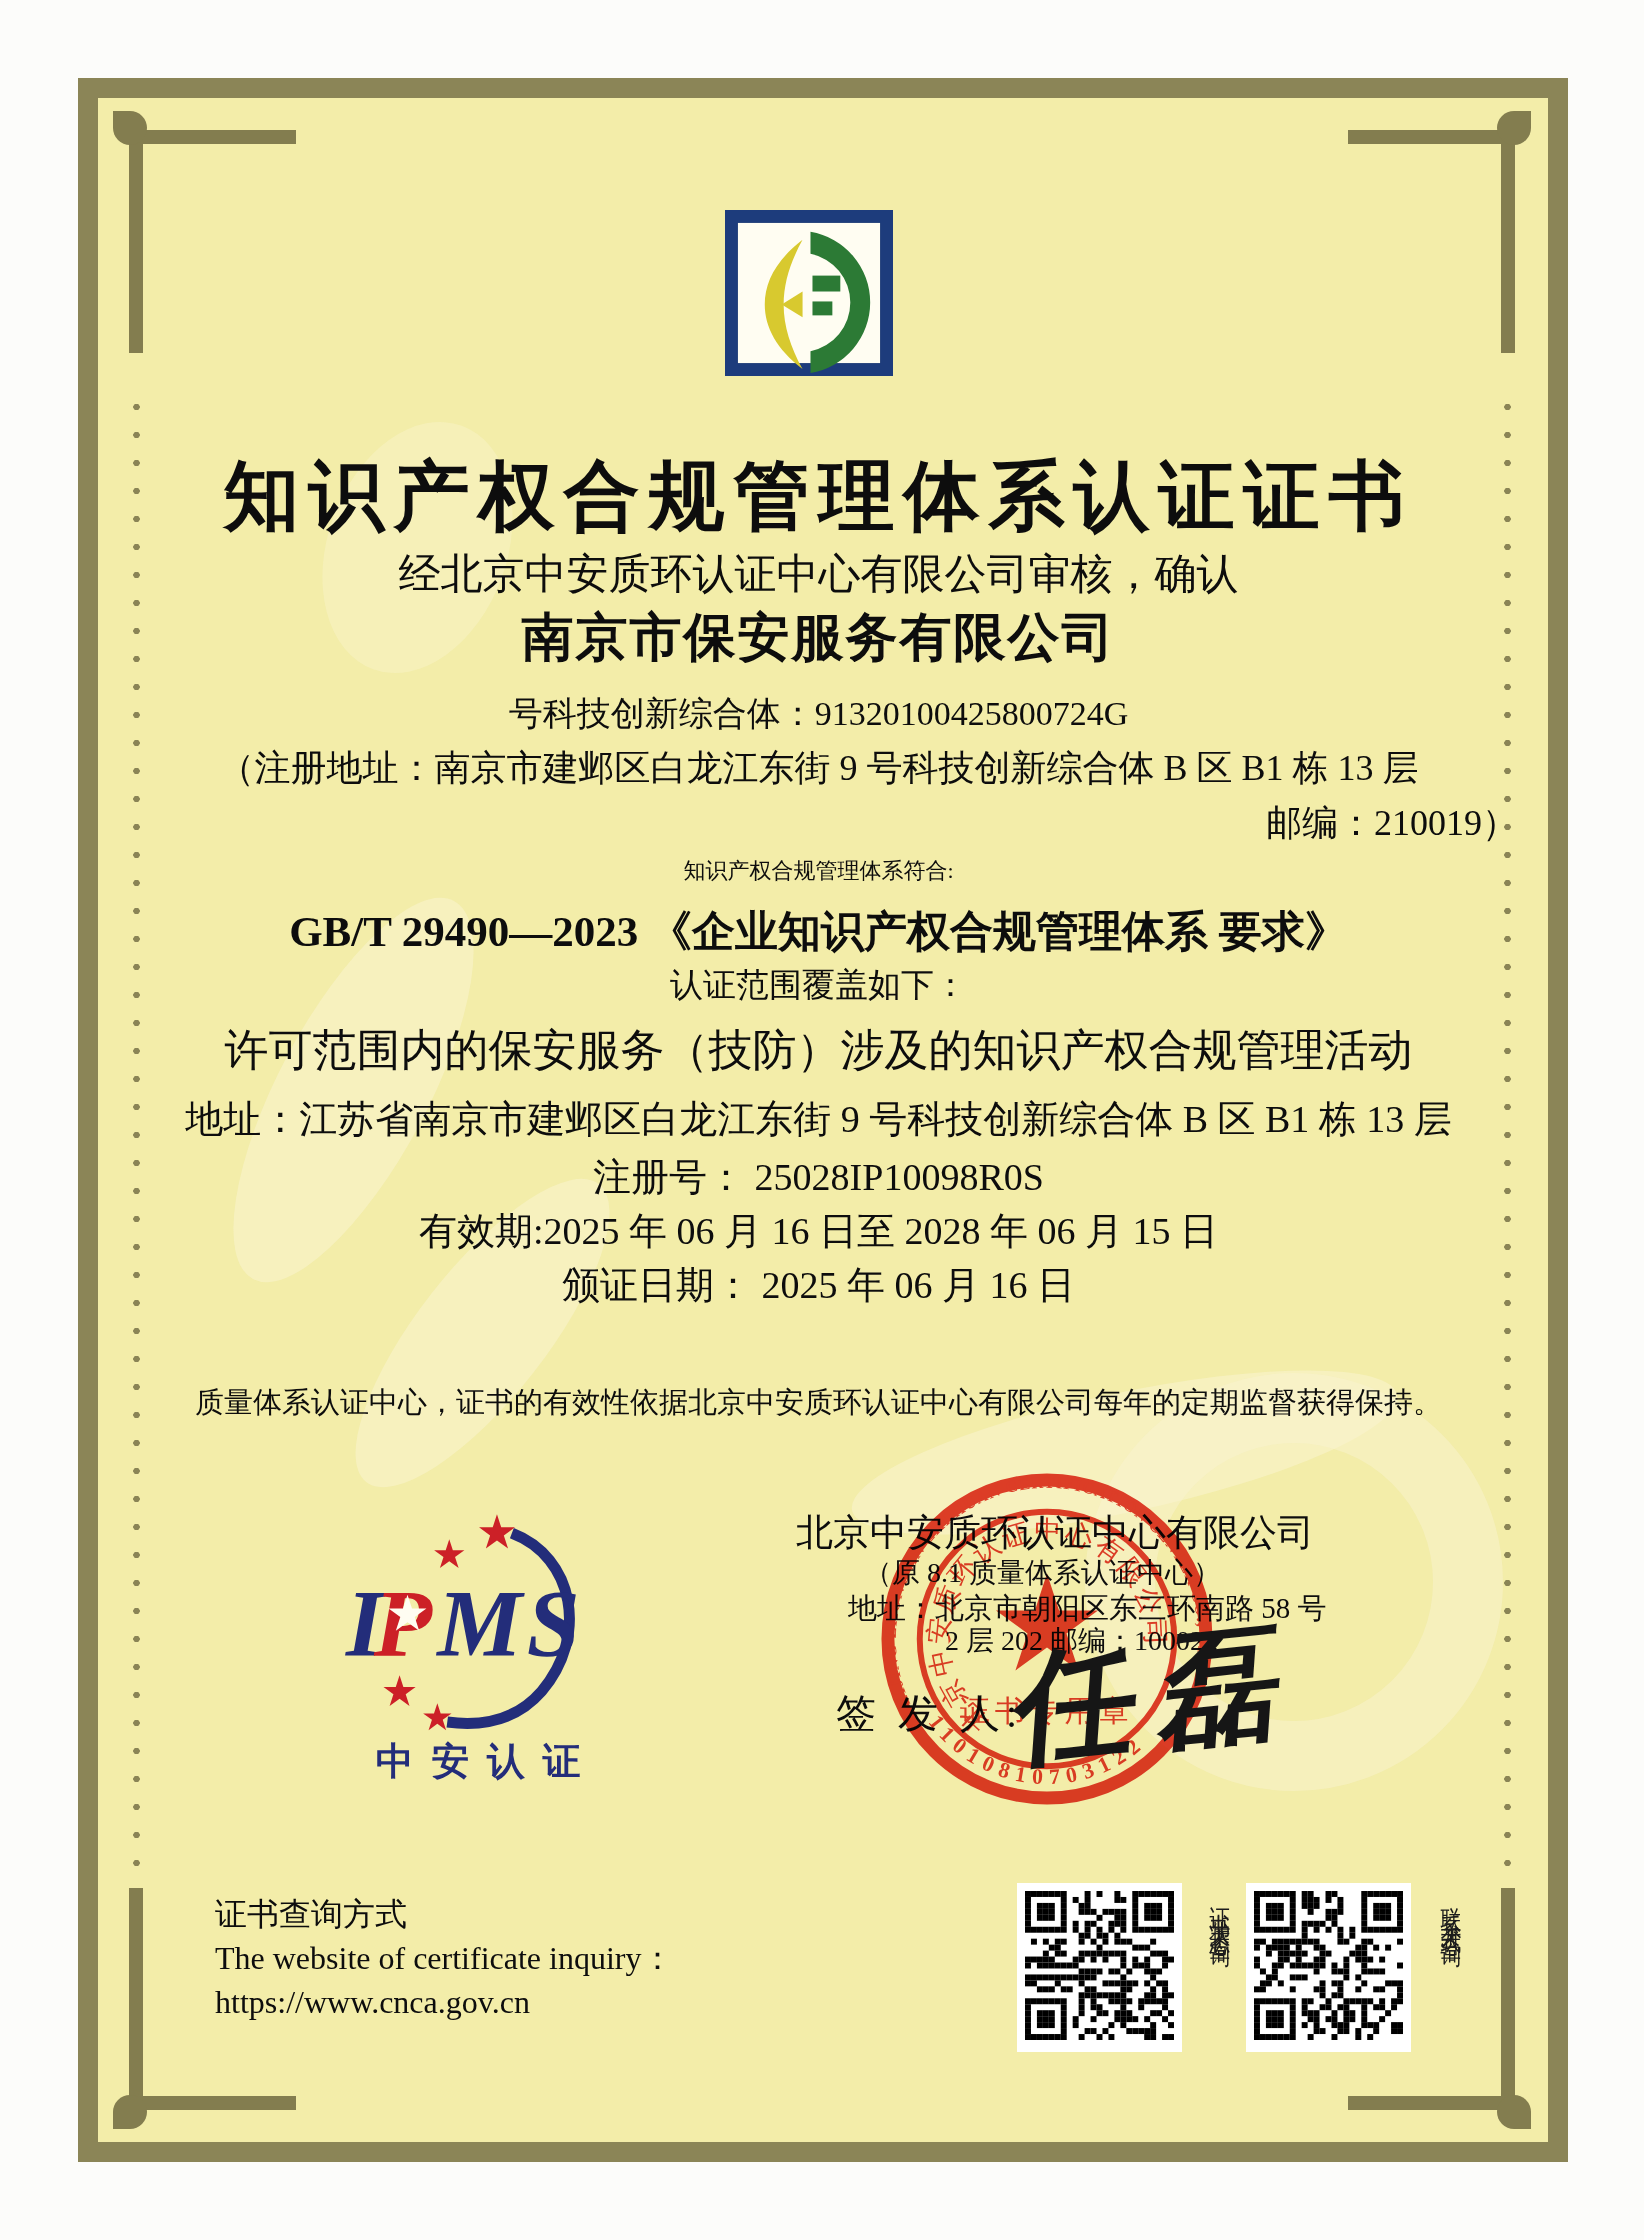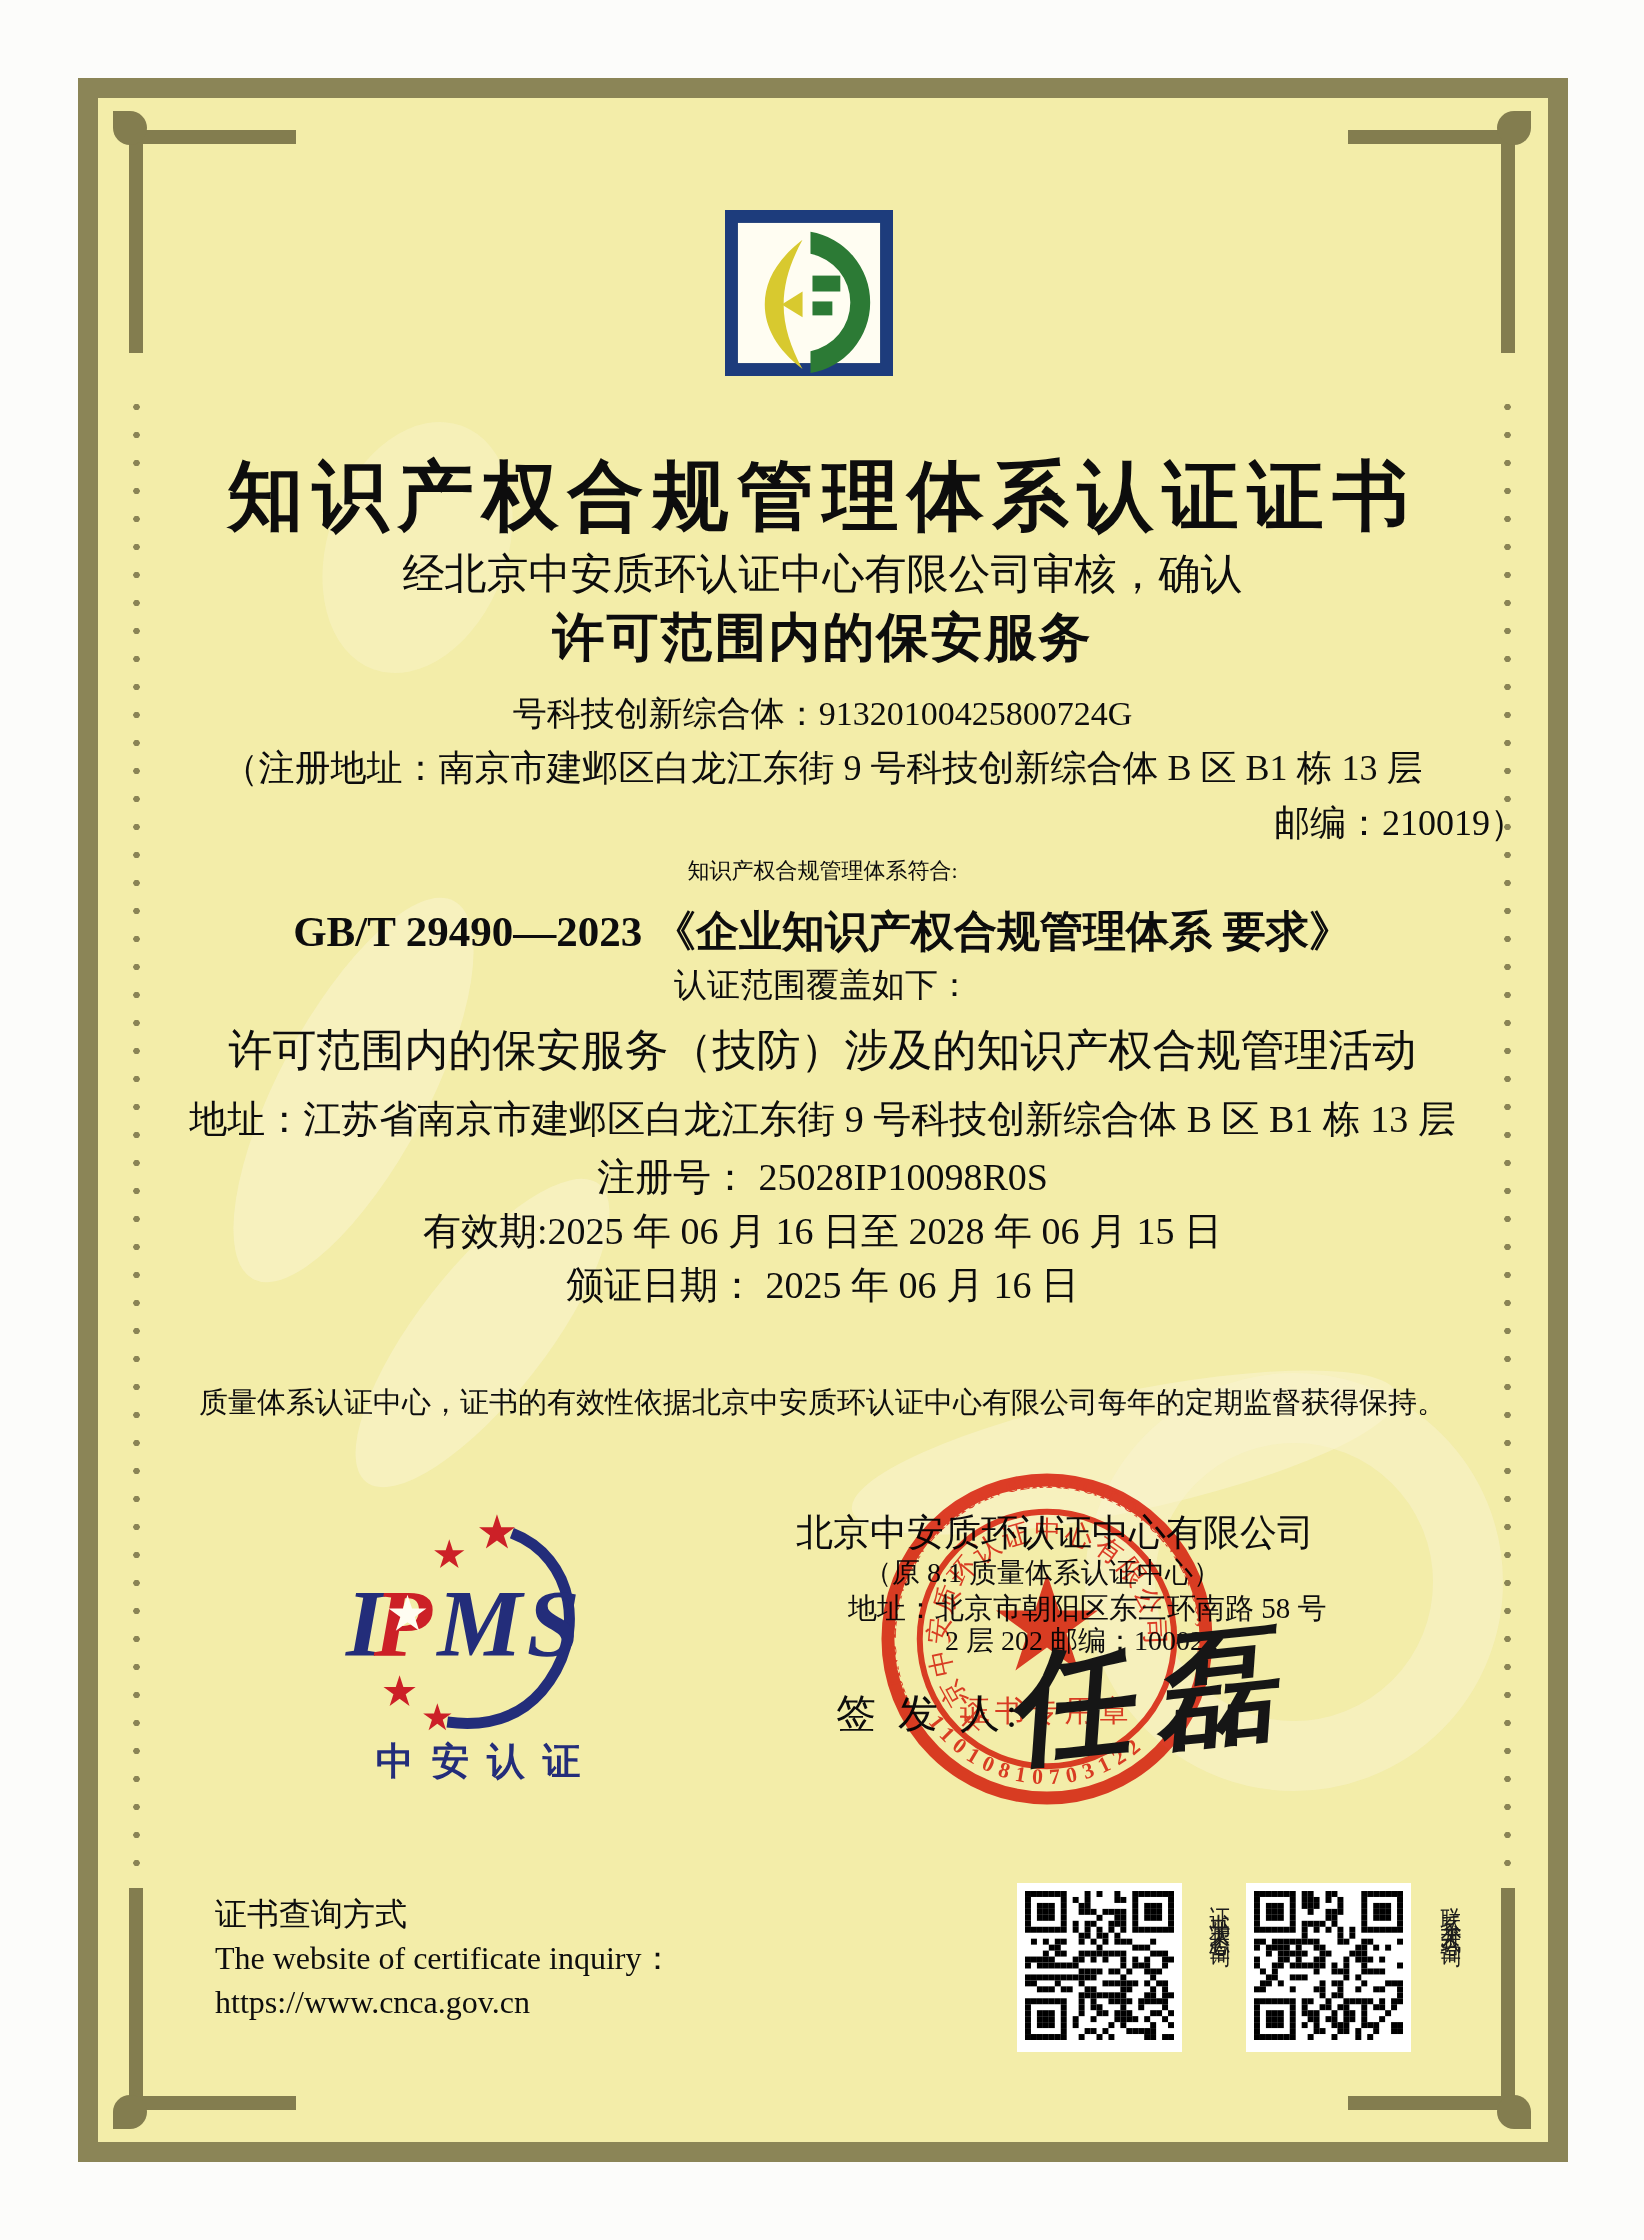--- a/index.html
+++ b/index.html
@@ -23,21 +23,21 @@
   .leaf.tr{border-radius:50% 0 50% 50%;}
   .leaf.br{border-radius:50% 50% 0 50%;}
   .leaf.bl{border-radius:50% 50% 50% 0;}
   .dots-v{
     position:absolute;width:7px;z-index:1;
     background-image:radial-gradient(circle at 50% 50%, #8a8455 0 3px, transparent 3.5px);
     background-size:7px 28px;background-repeat:repeat-y;
   }
   
   .line{
-    position:absolute;left:119px;right:119px;text-align:center;z-index:2;
+    position:absolute;left:119px;right:127px;text-align:center;z-index:2;
     white-space:nowrap;color:#0d0d0d;
   }
   .b{font-weight:bold;}
   
   .issuer-line{position:absolute;z-index:2;white-space:nowrap;color:#0d0d0d;}
   
   .signature{
     position:absolute;z-index:5;font-weight:bold;color:#161616;
     transform:rotate(-6deg) skewX(-10deg);letter-spacing:22px;
   }
@@ -89,21 +89,21 @@
   <rect x="6.5" y="6.5" width="156" height="154" fill="none" stroke="#1d3c7c" stroke-width="13"></rect>
   <path fill="#d8c92f" d="M78,30 C52,50 40,72 40,95 C40,118 52,140 78,160 C66,138 59,117 59,95 C59,73 66,52 78,30 Z"></path>
   <path fill="#d8c92f" d="M57,95 L78,82 L78,108 Z"></path>
   <path fill="#2c7a35" d="M86,22 A72,72 0 0 1 86,164 L86,142 A50,50 0 0 0 86,44 Z"></path>
   <rect fill="#2c7a35" x="88" y="66" width="28" height="16"></rect>
   <rect fill="#2c7a35" x="88" y="92" width="20" height="14"></rect>
 </svg>
 
 <div class="line b" style="top:446px;font-size:76px;letter-spacing:9px;">知识产权合规管理体系认证证书</div>
 <div class="line" style="top:546px;font-size:42px;">经北京中安质环认证中心有限公司审核，确认</div>
-<div class="line b" style="top:603px;font-size:52px;letter-spacing:2px;">许可范围内的保安服务</div>
+<div class="line b" style="top:603px;font-size:52px;letter-spacing:2px;">南京市保安服务有限公司</div>
 <div class="line" style="top:691px;font-size:34px;">号科技创新综合体：91320100425800724G</div>
 <div class="line" style="top:744px;font-size:36px;">（注册地址：南京市建邺区白龙江东街 9 号科技创新综合体 B 区 B1 栋 13 层</div>
 <div class="line" style="top:799px;font-size:36px;text-align:right;">邮编：210019）</div>
 <div class="line" style="top:856px;font-size:22px;">知识产权合规管理体系符合:</div>
 <div class="line b" style="top:903px;font-size:43px;">GB/T 29490—2023 《企业知识产权合规管理体系 要求》</div>
 <div class="line" style="top:963px;font-size:33px;">认证范围覆盖如下：</div>
 <div class="line" style="top:1021px;font-size:44px;">许可范围内的保安服务（技防）涉及的知识产权合规管理活动</div>
 <div class="line" style="top:1094px;font-size:38px;">地址：江苏省南京市建邺区白龙江东街 9 号科技创新综合体 B 区 B1 栋 13 层</div>
 <div class="line" style="top:1152px;font-size:38px;">注册号： 25028IP10098R0S</div>
 <div class="line" style="top:1206px;font-size:38px;">有效期:2025 年 06 月 16 日至 2028 年 06 月 15 日</div>

